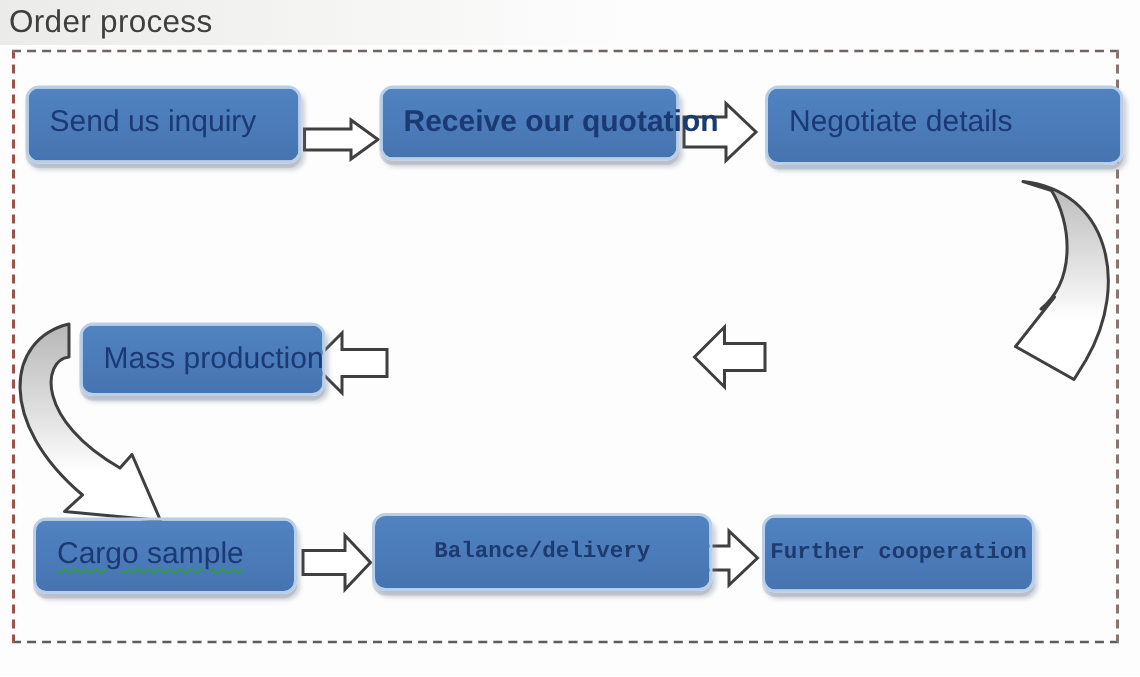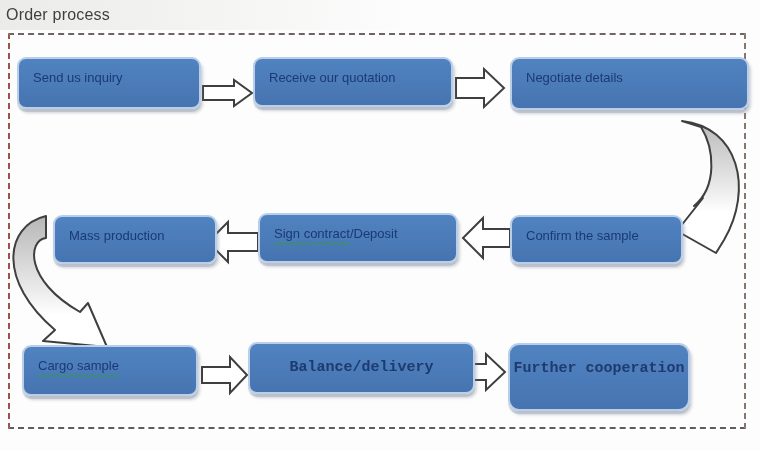--- a/index.html
+++ b/index.html
@@ -5,35 +5,35 @@
   html,body{margin:0;padding:0;background:#ffffff;}
   .canvas{
     position:relative;width:760px;height:451px;overflow:hidden;
     background:#fdfdfd;font-family:"Liberation Sans",sans-serif;
   }
   .top-wash{
     position:absolute;left:0;top:0;width:100%;height:30px;
     background:linear-gradient(90deg,#ebebe9 0%,rgba(255,255,255,0) 55%);
   }
   .title{
-    position:absolute;left:6px;top:1px;font-size:16px;line-height:28px;
+    position:absolute;left:6px;top:1px;font-size:21px;line-height:28px;
     color:#3f3f3f;letter-spacing:0.2px;
   }
   .frame{
     position:absolute;left:8px;top:33px;width:738px;height:396px;
     box-sizing:border-box;border:2px dashed;
     border-color:#6e6562 #867671 #5d5d61 #9c5248;
   }
   .node{
     position:absolute;box-sizing:border-box;
     background:linear-gradient(180deg,#5183c1 0%,#4c7cba 45%,#4674b0 100%);
     border:2px solid #b9cfe9;border-radius:9px;
     box-shadow:2px 4px 3px rgba(120,130,145,.35), 0 3px 0 rgba(205,210,220,.65);
     color:#1a3a74;display:flex;align-items:flex-start;
-    font-size:13px;
+    font-size:20px;
   }
   .node .lbl{padding:11px 4px 0 14px;white-space:nowrap;}
   .node.mono{font-family:"Liberation Mono",monospace;font-weight:bold;font-size:15px;
     color:#1d3b6e;justify-content:center;}
   .node.mono .lbl{padding:15px 2px 0 2px;}
   .spell{
     text-decoration-line:underline;text-decoration-style:wavy;
     text-decoration-color:#2f9e2f;text-decoration-thickness:1px;
     text-underline-offset:3px;
   }
@@ -76,39 +76,33 @@
     <polygon class="blockarrow" points="451,364 486,364 486,354 505,372 486,390 486,380 451,380"></polygon>
 
     <path class="curve" fill="url(#gRight)" d="M 682 121 C 738 127 754 188 724 240 L 716 253 L 677 231 L 703 198 L 694 206 C 718 186 714 148 701 127 Z"></path>
 
     <path class="curve" fill="url(#gLeft)" d="M 46 216 C 4 226 -2 282 55 330 L 43 341 L 107 347 L 88 303 L 80 312 C 24 280 28 240 46 238 Z"></path>
   </svg>
 
   <div class="node" style="left:17px;top:57px;width:184px;height:52px;">
     <span class="lbl">Send us inquiry</span>
   </div>
-  <div class="node" style="left:253px;top:57px;width:200px;height:50px;">
+  <div class="node" style="left:253px;top:57px;width:200px;height:50px;font-weight:bold;">
     <span class="lbl">Receive our quotation</span>
   </div>
   <div class="node" style="left:510px;top:57px;width:239px;height:53px;">
     <span class="lbl">Negotiate details</span>
   </div>
 
-  <div class="node" style="left:510px;top:215px;width:173px;height:49px;">
-    <span class="lbl">Confirm the sample</span>
-  </div>
-  <div class="node" style="left:258px;top:213px;width:200px;height:50px;">
-    <span class="lbl"><span class="spell">Sign contract</span><span>/Deposit</span></span>
-  </div>
   <div class="node" style="left:43px;top:215px;width:164px;height:49px;margin-left:10px;">
     <span class="lbl">Mass production</span>
   </div>
 
   <div class="node" style="left:22px;top:345px;width:176px;height:51px;">
     <span class="lbl spell">Cargo sample</span>
   </div>
   <div class="node mono" style="left:248px;top:342px;width:227px;height:52px;text-align:right;">
     <span class="lbl">Balance/delivery</span>
   </div>
-  <div class="node mono" style="left:508px;top:343px;width:182px;height:68px;border-radius:11px;">
+  <div class="node mono" style="left:508px;top:343px;width:182px;height:52px;">
     <span class="lbl">Further cooperation</span>
   </div>
 </div>
 
 </body></html>

